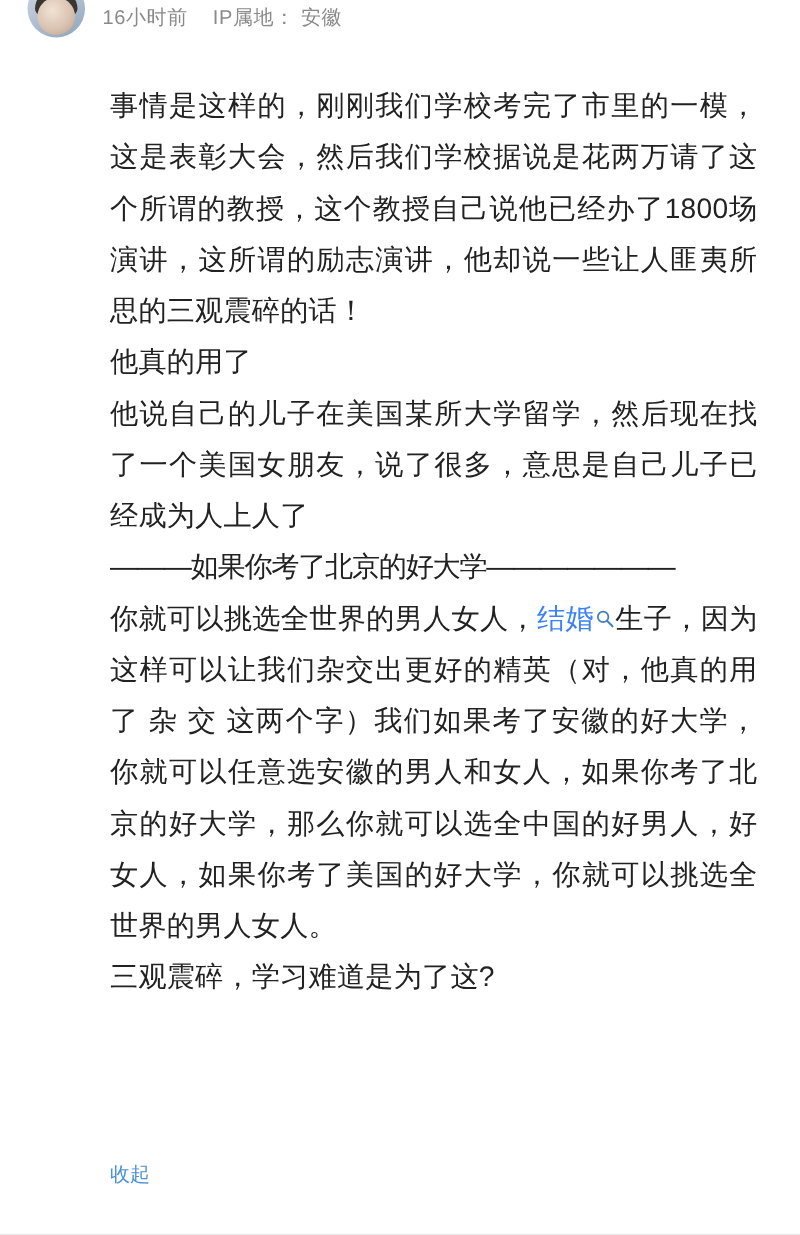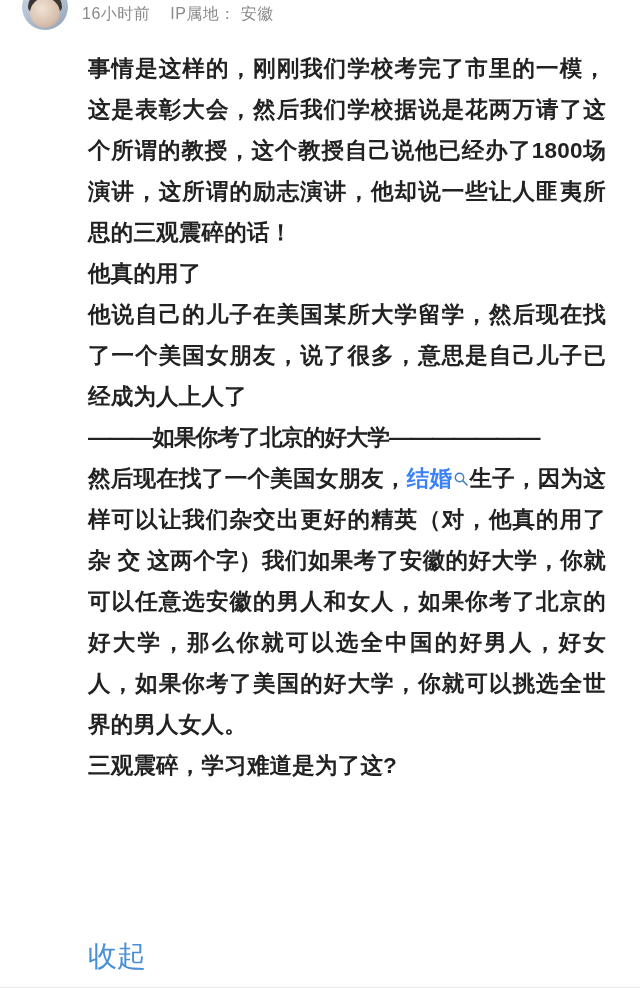--- a/index.html
+++ b/index.html
@@ -15,20 +15,21 @@
     overflow: hidden;
     position: relative;
   }
   .post {
     width: 640px;
     height: 988px;
     box-sizing: border-box;
     display: flex;
     flex-direction: column;
     position: relative;
+    gap: 16px;
   }
   
   .header {
     display: flex;
     align-items: flex-start;
     padding: 0 0 6px 0;
     height: 42px;
     box-sizing: border-box;
     position: relative;
   }
@@ -79,40 +80,39 @@
     padding: 6px 34px 0 88px;
     font-size: 22.5px;
     line-height: 41px;
     color: #222;
     letter-spacing: 0.2px;
     text-align: justify;
     flex: 1 1 auto;
   }
   .content p {
     margin: 0;
-    font-weight: bold;
   }
   .tagword {
     color: #3b82f6;
   }
   .search-badge {
     display: inline-block;
     width: 16px;
     height: 16px;
     position: relative;
     vertical-align: -1px;
     margin-left: 1px;
   }
   .search-badge svg { display: block; }
   .dashline {
     letter-spacing: -1px;
   }
   .collapse {
     color: #4a90d9;
-    font-size: 29px;
+    font-size: 16px;
     line-height: 41px;
     padding: 2px 0 0 88px;
   }
   
   .divider {
     height: 1px;
     background: #e9e9e9;
     margin: 10px 0 0 0;
   }
 </style>
@@ -131,21 +131,21 @@
       <span>IP属地：</span>
       <span>安徽</span>
     </div>
   </div>
 
   <div class="content">
     <p>事情是这样的，刚刚我们学校考完了市里的一模，这是表彰大会，然后我们学校据说是花两万请了这个所谓的教授，这个教授自己说他已经办了1800场演讲，这所谓的励志演讲，他却说一些让人匪夷所思的三观震碎的话！</p>
     <p>他真的用了</p>
     <p>他说自己的儿子在美国某所大学留学，然后现在找了一个美国女朋友，说了很多，意思是自己儿子已经成为人上人了</p>
     <p class="dashline">———如果你考了北京的好大学———————</p>
-    <p><span>然后现在找了一个美国女朋友，</span><span class="tagword">结婚</span><span class="search-badge"><svg width="16" height="16" viewBox="0 0 16 16">
+    <p><span>你就可以挑选全世界的男人女人，</span><span class="tagword">结婚</span><span class="search-badge"><svg width="16" height="16" viewBox="0 0 16 16">
             <circle cx="6.5" cy="6.5" r="4.2" fill="none" stroke="#3f7fbf" stroke-width="1.4"></circle>
             <line x1="9.8" y1="9.8" x2="14" y2="14" stroke="#3f7fbf" stroke-width="1.6" stroke-linecap="round"></line>
           </svg></span><span>生子，因为这样可以让我们杂交出更好的精英（对，他真的用了 杂 交 这两个字）我们如果考了安徽的好大学，你就可以任意选安徽的男人和女人，如果你考了北京的好大学，那么你就可以选全中国的好男人，好女人，如果你考了美国的好大学，你就可以挑选全世界的男人女人。</span></p>
     <p>三观震碎，学习难道是为了这?</p>
   </div>
 
   <div class="collapse">收起</div>
 
   <div class="divider"></div>
 

